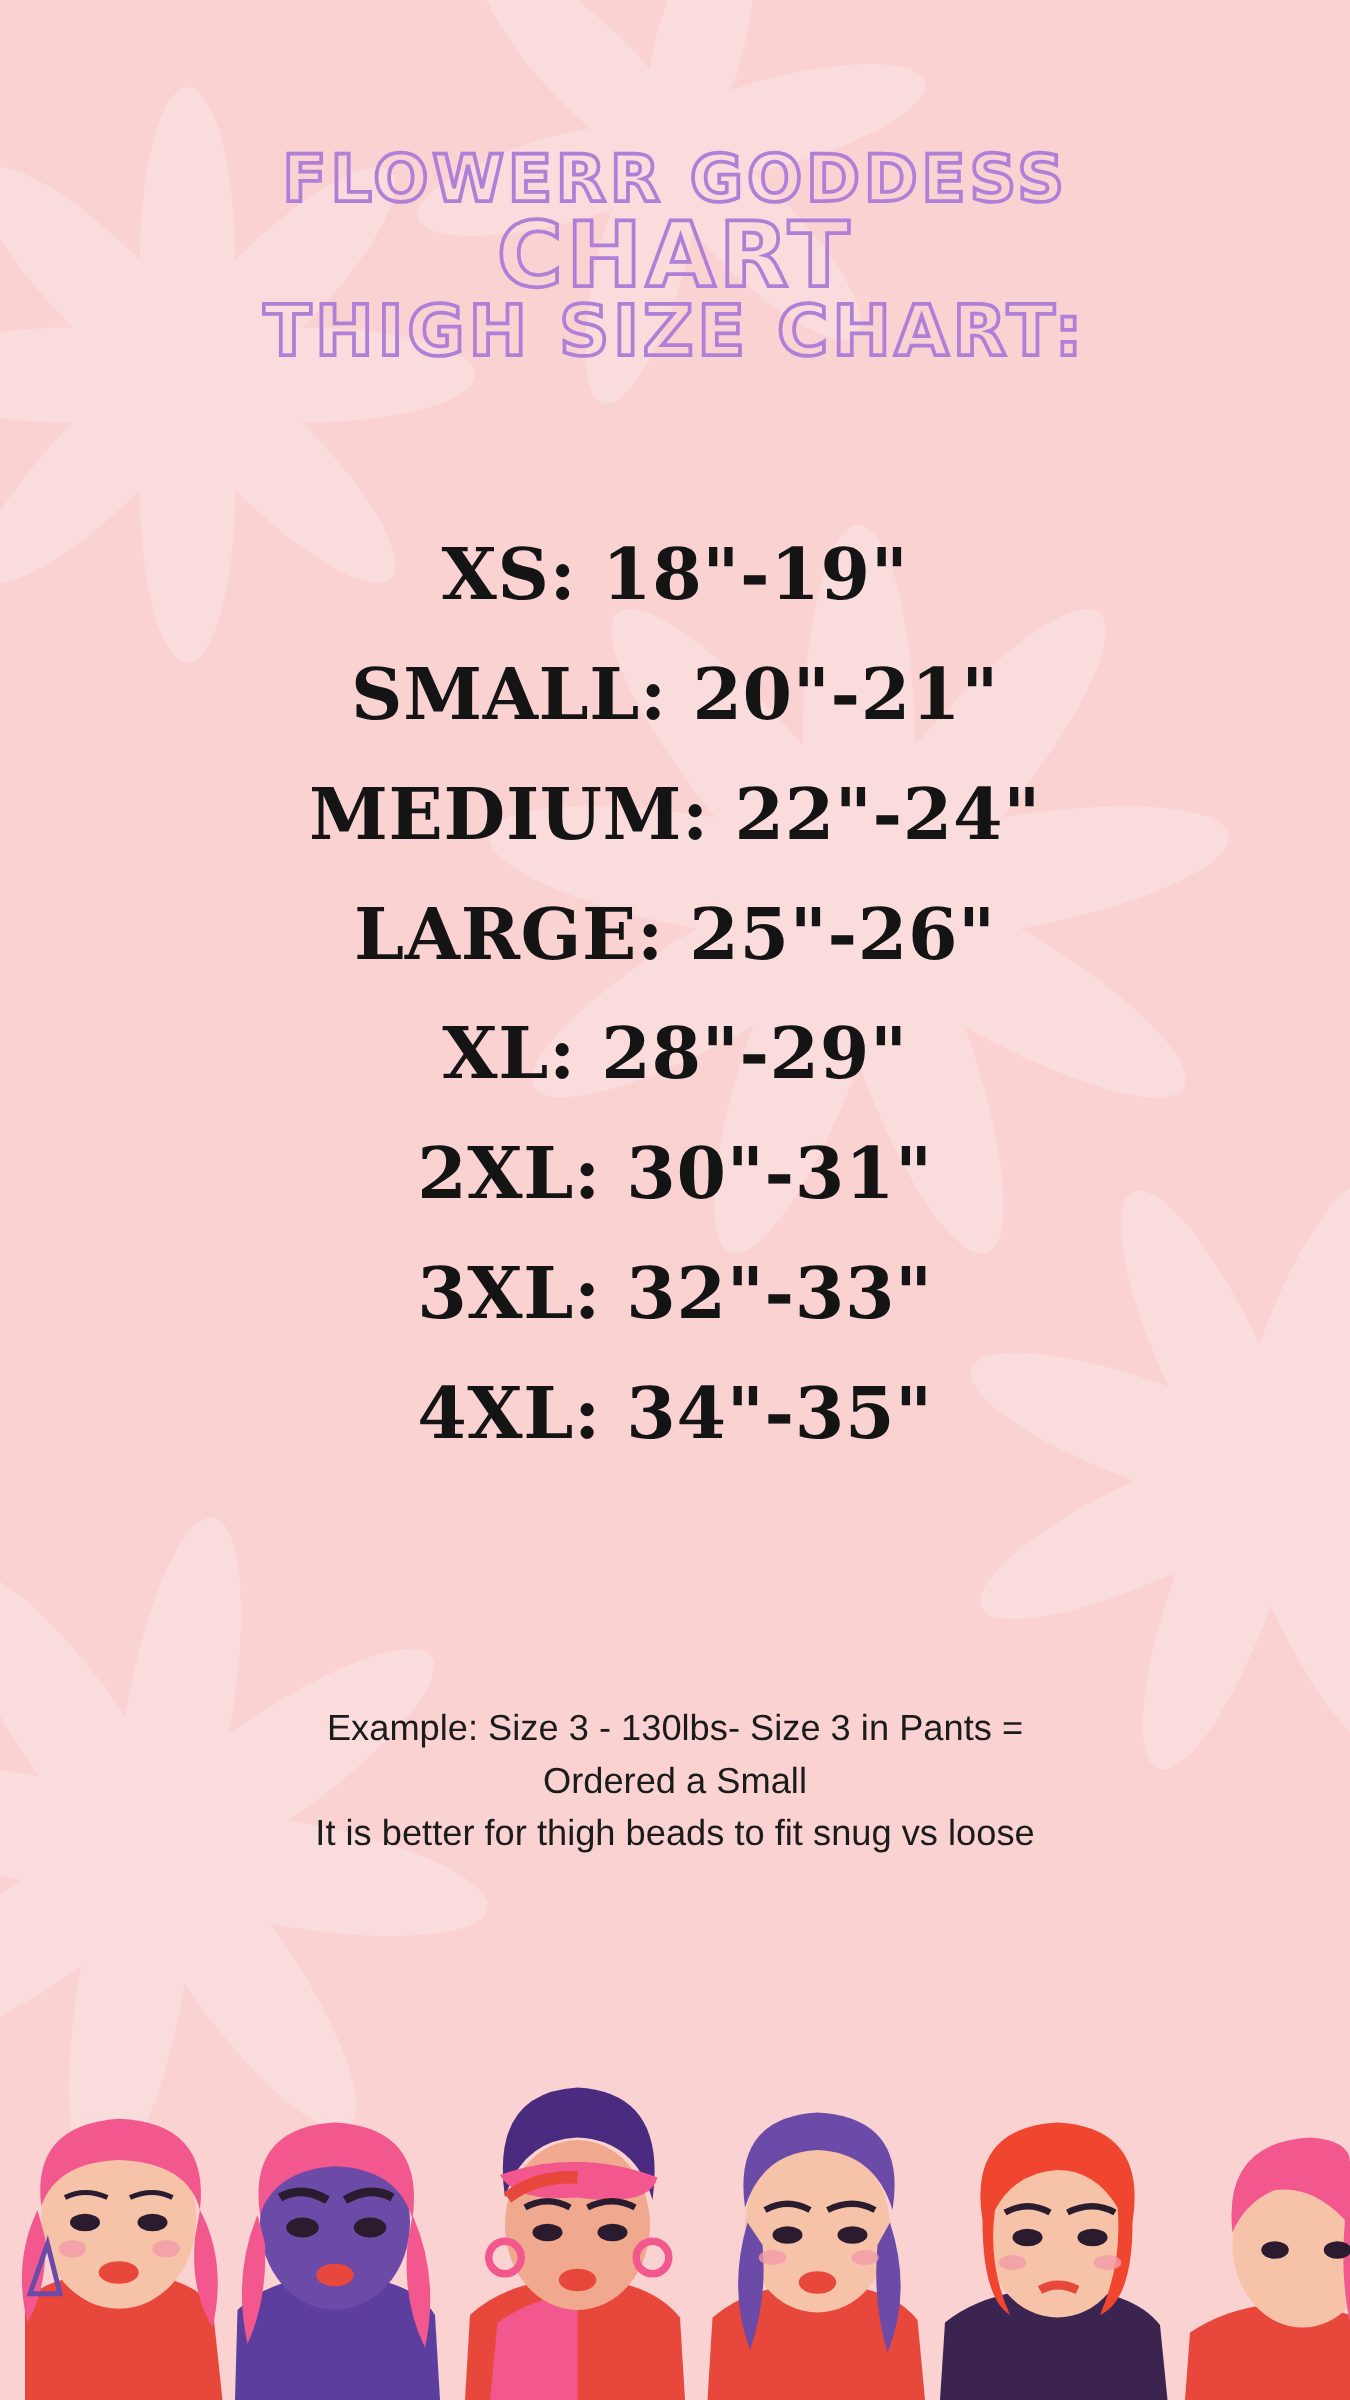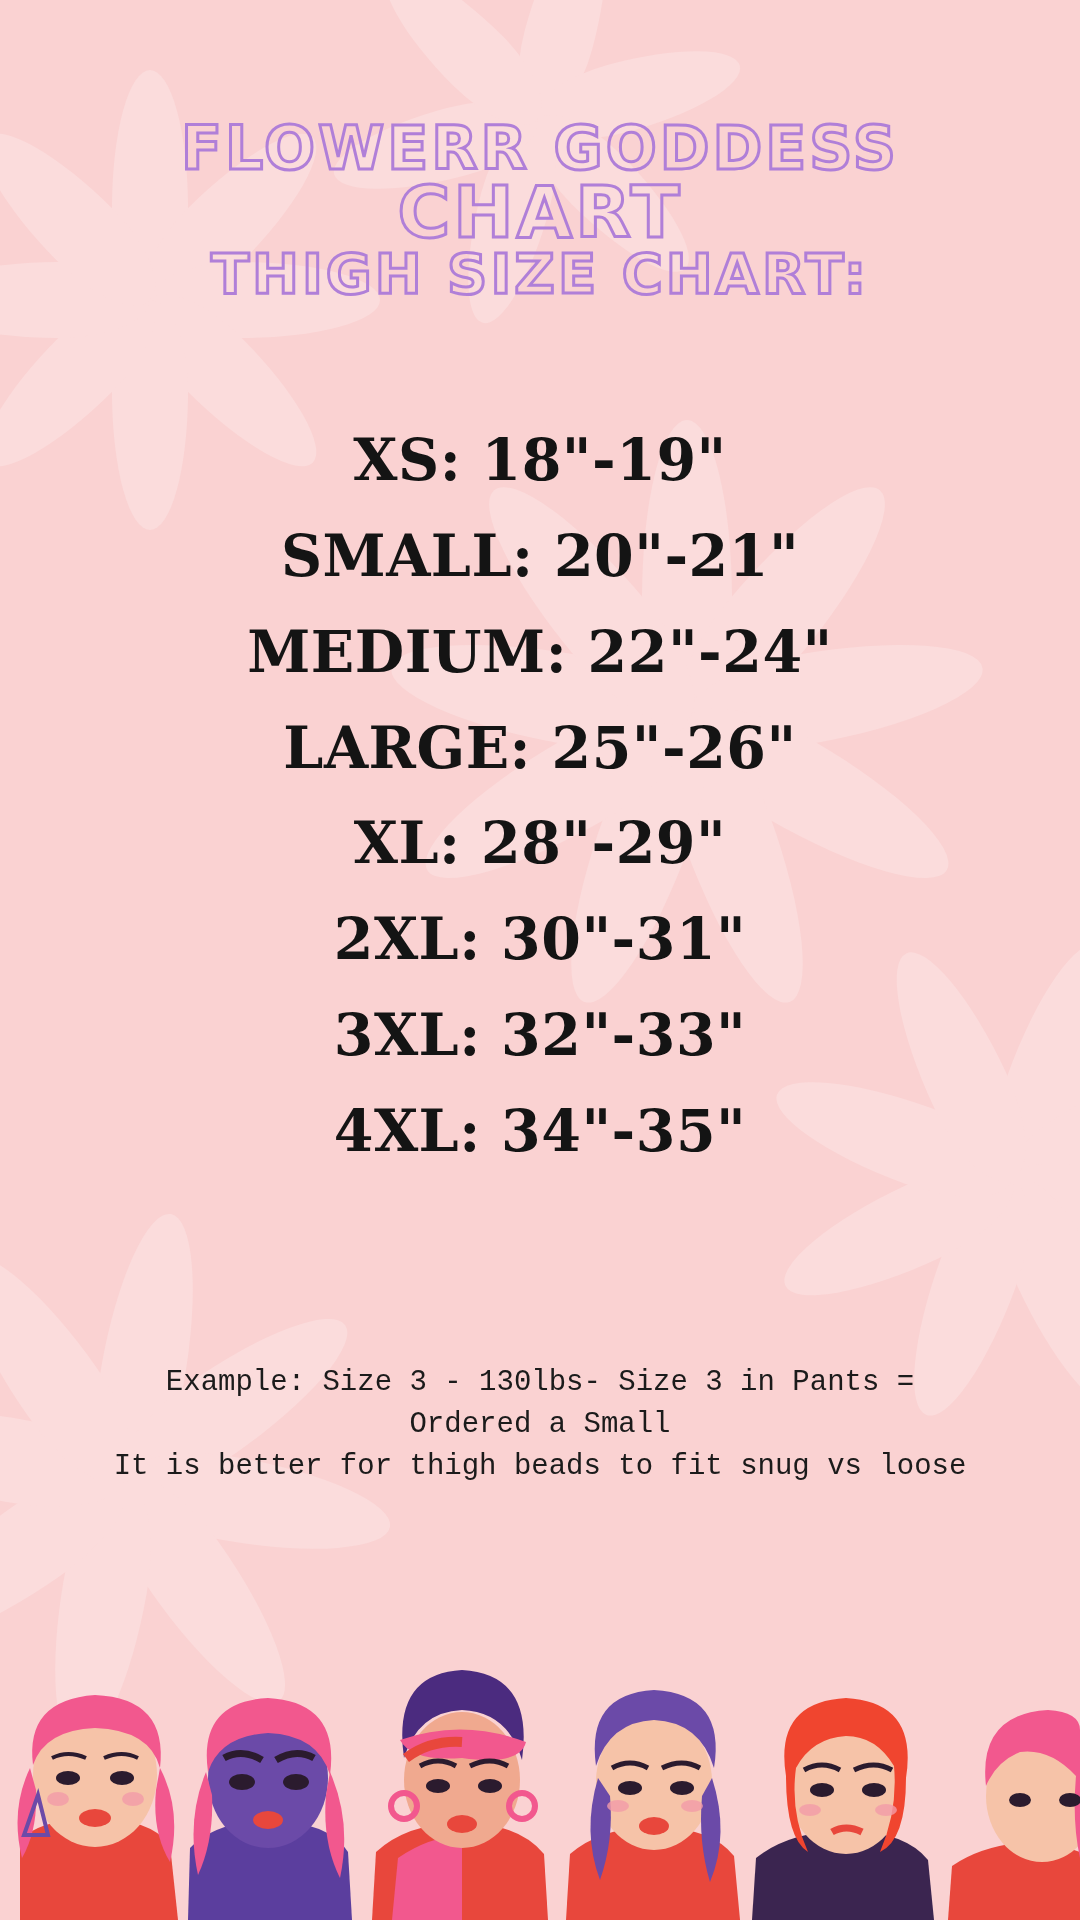--- a/index.html
+++ b/index.html
@@ -49,21 +49,21 @@
   .title-line {
     font-family: "DejaVu Sans", sans-serif;
     font-weight: bold;
     letter-spacing: 3px;
     color: transparent;
     -webkit-text-stroke: 3px #B07FD8;
     text-shadow: none;
     line-height: 0.96;
     white-space: nowrap;
   }
-  .title-line.l1 { font-size: 60px; }
+  .title-line.l1 { font-size: 52px; }
   .title-line.l2 { font-size: 72px; }
   .title-line.l3 { font-size: 56px; }
 
   
   .size-list {
     position: absolute;
     top: 430px;
     left: 0;
     width: 1080px;
     text-align: center;
@@ -80,21 +80,21 @@
 
   
   .note-block {
     position: absolute;
     top: 1362px;
     left: 0;
     width: 1080px;
     text-align: center;
   }
   .note-line {
-    font-family: Liberation Mono, monospace;
+    font-family: Liberation Sans, sans-serif;
     font-size: 29px;
     color: #1b1b1b;
     line-height: 1.45;
   }
 
   
   .illustration {
     position: absolute;
     bottom: 0;
     left: 0;

